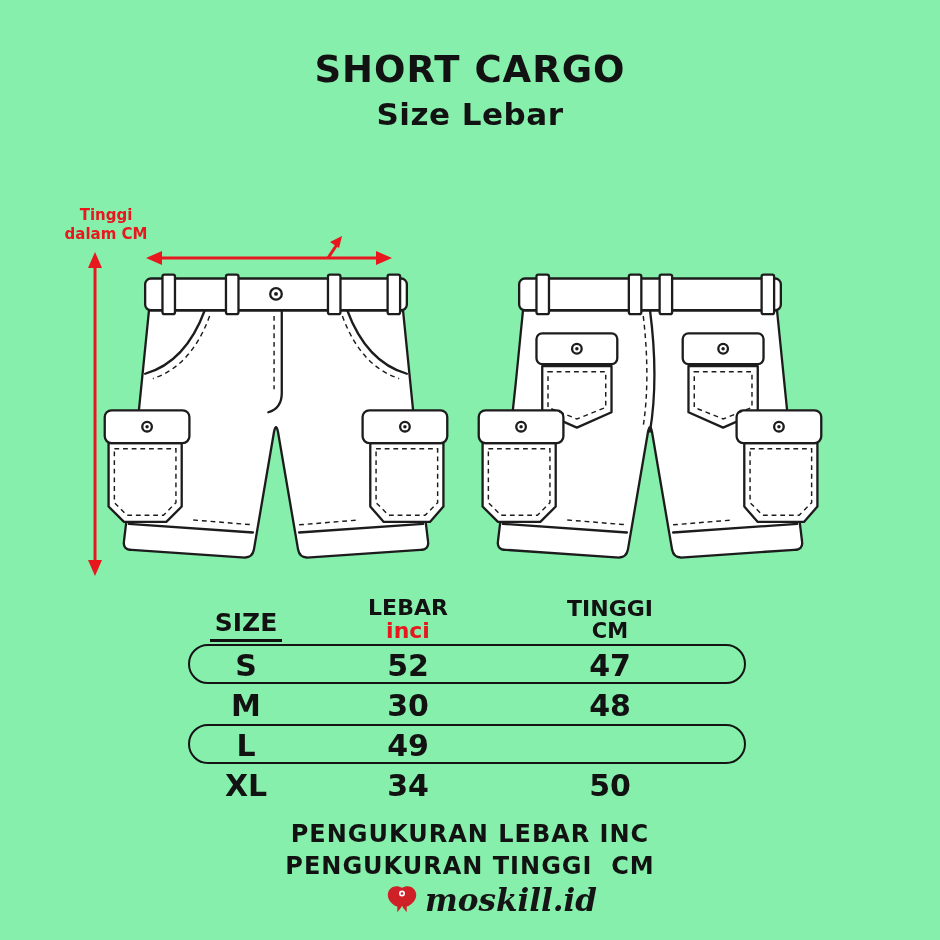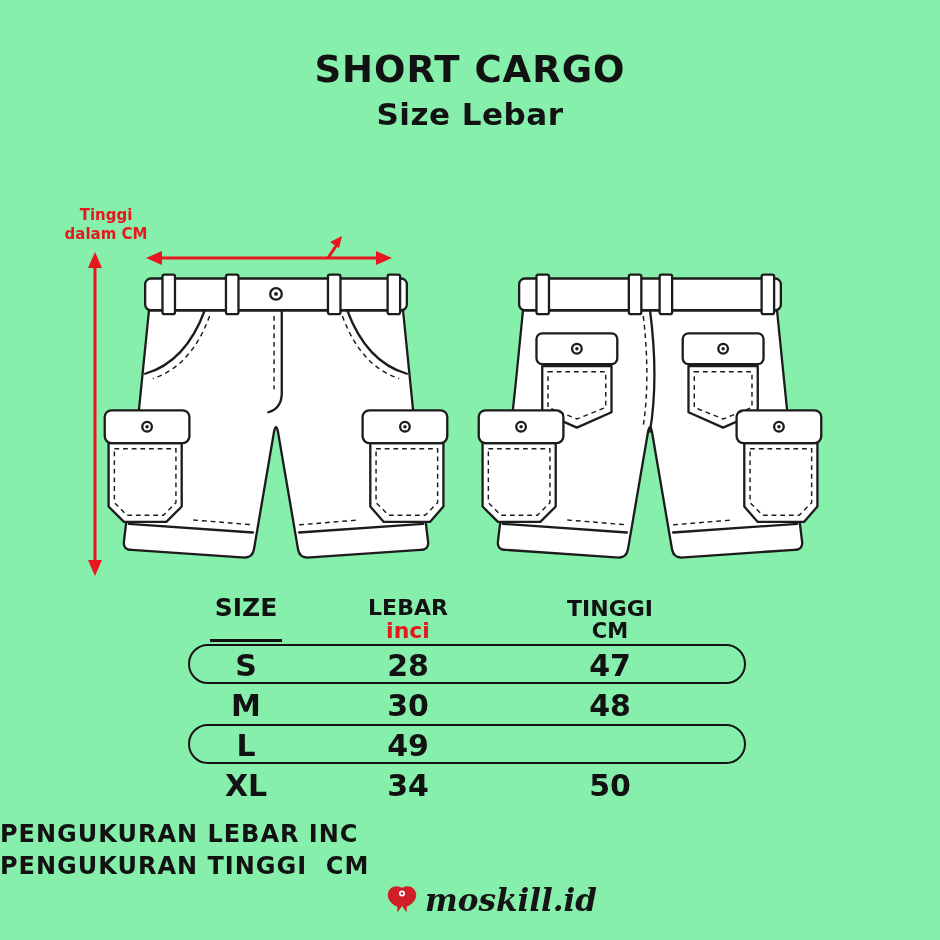--- a/index.html
+++ b/index.html
@@ -23,35 +23,35 @@
   .height-label{left:50px;top:206px;width:112px;font-size:15px;}
   .width-label{left:235px;top:222px;width:200px;font-size:16px;}
   svg{display:block;}
   .shorts{position:absolute;overflow:visible;}
   
   .thead{
     position:absolute;left:186px;top:590px;width:524px;height:52px;
     display:grid;grid-template-columns:120px 204px 200px;align-items:end;
   }
   .th{text-align:center;font-weight:bold;line-height:1.05;}
-  .th-size span{display:inline-block;font-size:25px;border-bottom:3px solid #121212;padding:0 5px 18px;}
+  .th-size span{display:inline-block;font-size:25px;border-bottom:3px solid #121212;padding:0 5px 3px;}
   .th-top{font-size:22px;}
   .th-unit{font-size:21px;}
   .th-unit.red{color:#e8171e;font-size:22px;}
   .trow{
     position:absolute;left:186px;width:524px;height:40px;
     display:grid;grid-template-columns:120px 204px 200px;
     font-size:30px;font-weight:bold;text-align:center;line-height:40px;
   }
   .capsule{
     position:absolute;left:188px;width:558px;height:40px;
     border:2.5px solid #141414;border-radius:21px;box-sizing:border-box;
   }
   .note{
-    left:0;width:940px;text-align:left;font-size:24px;font-weight:bold;
+    left:0;width:940px;text-align:center;font-size:24px;font-weight:bold;
     letter-spacing:1px;white-space:pre;
   }
   .brand-row{
     left:0;top:882px;width:940px;display:flex;justify-content:center;
     align-items:center;gap:6px;padding-left:21px;
   }
   .brand-text{
     font-family:"DejaVu Serif","Liberation Serif",serif;
     font-style:italic;font-weight:bold;font-size:31px;color:#151515;
   }
@@ -176,21 +176,21 @@
       <div class="th-top">TINGGI</div>
       <div class="th-unit">CM</div>
     </div>
   </div>
 
   <div class="capsule" style="top:644px;"></div>
   <div class="capsule" style="top:724px;"></div>
 
   <div class="trow" style="top:646px;">
     <span>S</span>
-    <span>28</span>
+    <span>52</span>
     <span>47</span>
   </div>
   <div class="trow" style="top:686px;">
     <span>M</span>
     <span>30</span>
     <span>48</span>
   </div>
   <div class="trow" style="top:726px;">
     <span>L</span>
     <span>49</span>

